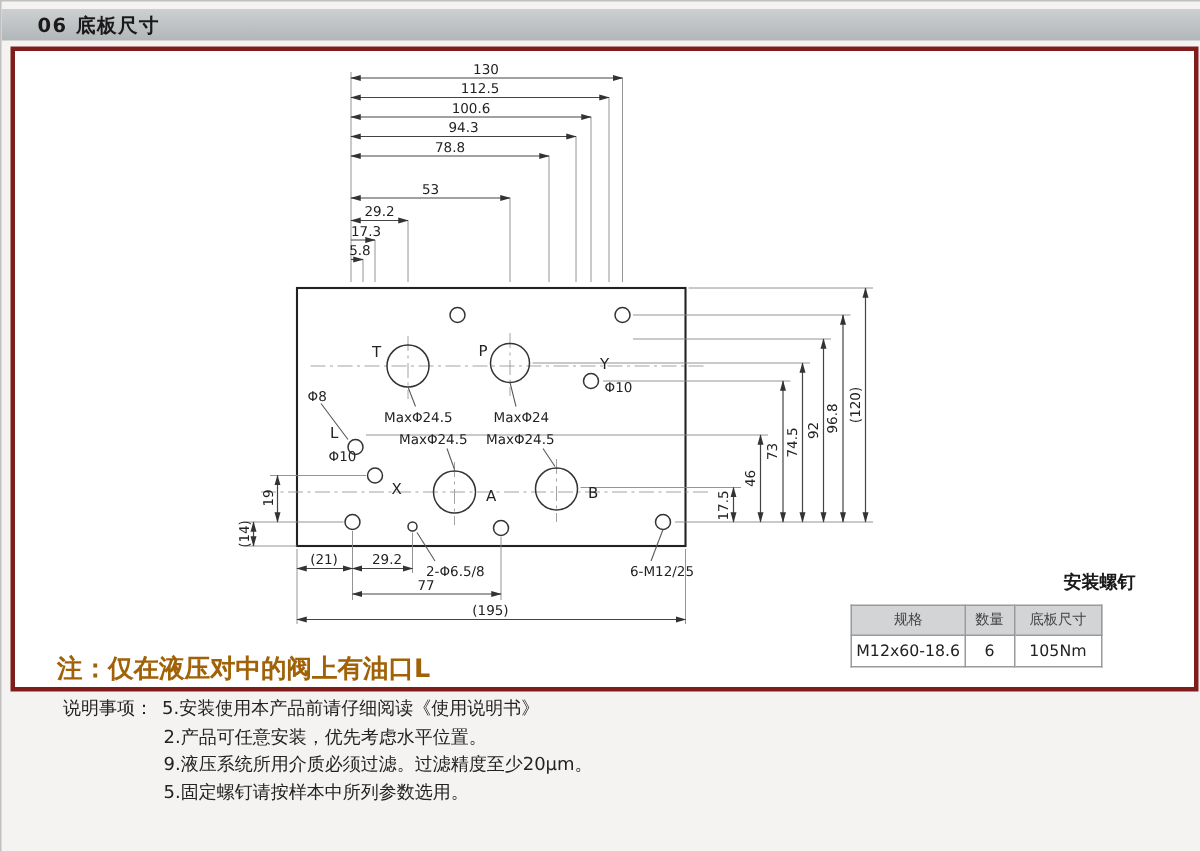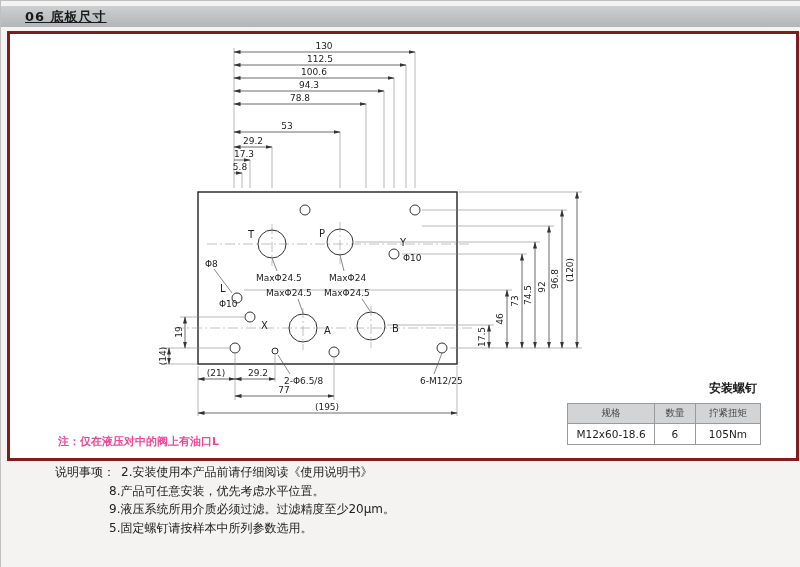--- a/index.html
+++ b/index.html
@@ -6,44 +6,44 @@
   .page {
     position:relative; width:800px; height:567px; margin:0 auto;
     background:#f4f3f1; border:1px solid #c0c0c0; overflow:hidden;
     font-family:"DejaVu Sans","Liberation Sans",sans-serif; color:#1a1a1a;
   }
   .header-bar {
     position:absolute; top:5px; left:0; width:100%; height:21px;
     background:linear-gradient(to bottom,#ccd0d1,#b2b6b8);
     display:flex; align-items:center;
   }
-  .header-bar span { font-size:13px; font-weight:bold; padding-left:24px; letter-spacing:1px;text-decoration:underline; }
+  .header-bar span { font-size:13px; font-weight:bold; padding-left:24px; letter-spacing:1px; }
   .panel {
     position:absolute; top:30px; left:6px; width:786px; height:424px;
     background:#ffffff; border:3px solid #7f1d1d;
   }
   svg.drawing { position:absolute; left:12px; top:4px; }
   svg text { font-family:"DejaVu Sans","Liberation Sans",sans-serif; font-size:9px; fill:#222; }
   svg text.port { font-size:10px; }
   .note {
-    position:absolute; left:48px; top:400px; font-size:11px; font-weight:bold; color:#ec4899;
+    position:absolute; left:28px; top:400px; font-size:17px; font-weight:bold; color:#a16207;
   }
   .screw-block { position:absolute; left:557px; top:346px; width:190px; }
   .screw-title { font-size:12px; font-weight:bold; margin-bottom:6px;text-align:right; }
-  table.screw-table { border-collapse:collapse; width:194px; font-size:10.5px; }
+  table.screw-table { border-collapse:collapse; width:168px; font-size:10.5px; }
   table.screw-table th {
     background:#d2d4d5; font-weight:normal; font-size:9.5px; color:#444;
     border:1px solid #9a9a9a; padding:3px 2px;
   }
   table.screw-table td {
     border:1px solid #9a9a9a; padding:4px 2px; text-align:center; font-size:10.5px; color:#222;
   }
   .instructions { position:absolute; left:6px; top:462px; width:786px; font-size:12px; color:#222; }
   .inst-line { display:flex; line-height:18.5px; }
-  .inst-label { width:66px; margin-left:48px; flex:none; font-size:12px; }
+  .inst-label { width:66px; margin-left:35px; flex:none; font-size:12px; }
   .inst-rest { margin-left:102px; line-height:18.5px; }
 </style>
 </head>
 <body>
 
 <div class="page">
 
   <div class="header-bar">
     <span>06 底板尺寸</span>
   </div>
@@ -206,39 +206,39 @@
       <text x="398" y="346">6-M12/25</text>
     </svg>
 
     <div class="screw-block">
       <div class="screw-title">安装螺钉</div>
       <table class="screw-table">
         <thead>
           <tr>
             <th style="width:85px">规格</th>
             <th style="width:38px">数量</th>
-            <th style="width:62px">拧紧扭矩</th>
+            <th style="width:62px">底板尺寸</th>
           </tr>
         </thead>
         <tbody>
           <tr>
             <td>M12x60-18.6</td>
             <td>6</td>
             <td>105Nm</td>
           </tr>
         </tbody>
       </table>
     </div>
 
     <div class="note">注：仅在液压对中的阀上有油口L</div>
   </div>
 
   <div class="instructions">
     <div class="inst-line">
       <span class="inst-label">说明事项：</span>
-      <span>2.安装使用本产品前请仔细阅读《使用说明书》</span>
+      <span>5.安装使用本产品前请仔细阅读《使用说明书》</span>
     </div>
-    <div class="inst-rest">8.产品可任意安装，优先考虑水平位置。</div>
+    <div class="inst-rest">2.产品可任意安装，优先考虑水平位置。</div>
     <div class="inst-rest">9.液压系统所用介质必须过滤。过滤精度至少20μm。</div>
     <div class="inst-rest">5.固定螺钉请按样本中所列参数选用。</div>
   </div>
 
 </div>
 
 </body></html>

